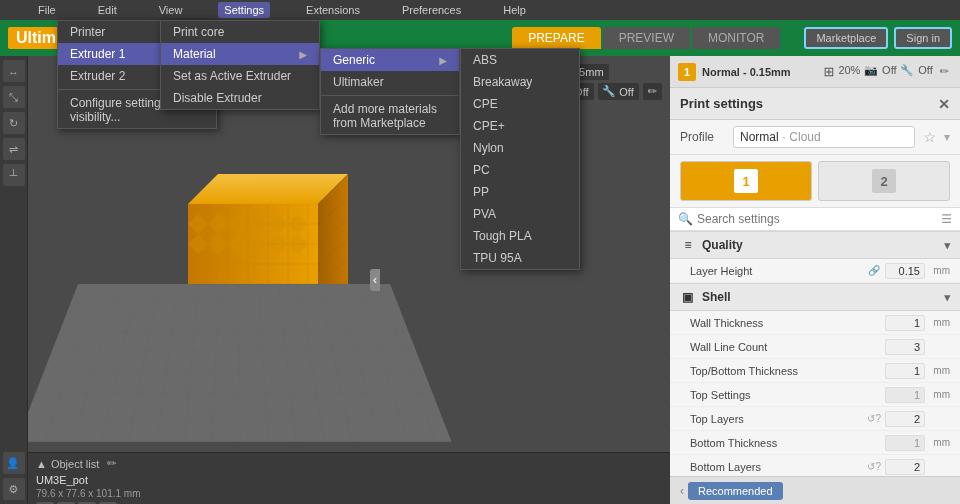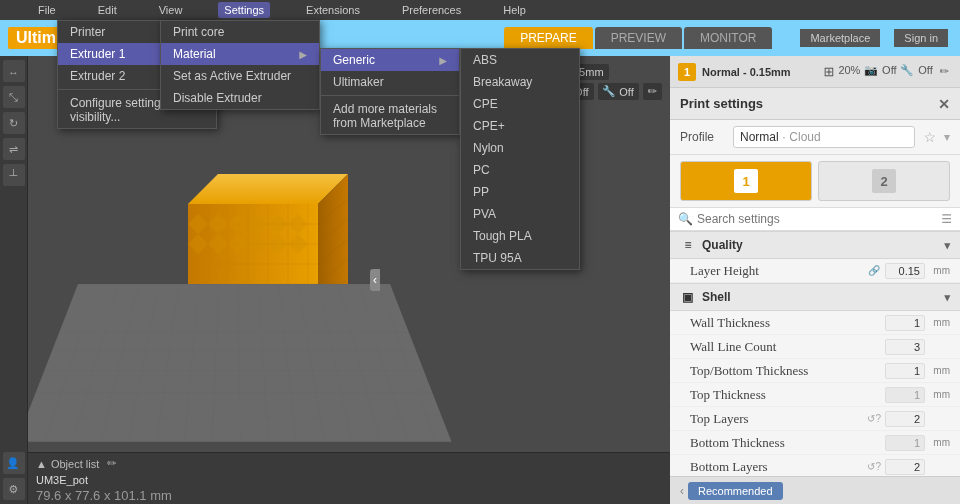--- a/index.html
+++ b/index.html
@@ -25,21 +25,21 @@
       margin-left: 28px;
     }
     .menu-item:hover, .menu-item.active {
       background: #5a5a9e;
       color: white;
     }
 
     
     #toolbar {
       height: 36px;
-      background: #7dd3fc;
+      background: #15803d;
       display: flex;
       align-items: center;
       padding: 0 8px;
       gap: 4px;
       position: relative;
       z-index: 90;
     }
     .app-logo {
       color: #f0a000;
       font-size: 16px;
@@ -71,21 +71,21 @@
       color: white;
     }
 
     .right-buttons {
       display: flex;
       gap: 6px;
       margin-left: 20px;
     }
     .right-btn {
       background: #555;
-      border: 4px solid #7dd3fc;
+      border: 2px solid #7dd3fc;
       color: #ccc;
       padding: 3px 10px;
       border-radius: 3px;
       cursor: pointer;
       font-size: 11px;
     }
 
     
     #main {
       display: flex;
@@ -399,23 +399,22 @@
 
     .setting-row {
       display: flex;
       align-items: center;
       padding: 3px 10px 3px 20px;
       border-bottom: 1px solid #eee;
       min-height: 24px;
     }
     .setting-name {
       flex: 1;
-      font-size: 13px;
+      font-size: 11px;
       color: #444;
-      font-family: Liberation Serif, serif;
     }
     .setting-link-icon {
       color: #aaa;
       font-size: 10px;
       margin-right: 4px;
       cursor: pointer;
     }
     .setting-reset-icon {
       color: #aaa;
       font-size: 10px;
@@ -721,21 +720,21 @@
 
     <div class="object-list-bar">
       <div class="obj-list-header">
         <span style="cursor:pointer">▲</span>
         <span>Object list</span>
         <span style="cursor:pointer;margin-left:4px">✏</span>
       </div>
       <div class="obj-list-item">
         <span>UM3E_pot</span>
       </div>
-      <div style="color:#999;font-size:13px;margin-top:2px">79.6 x 77.6 x 101.1 mm</div>
+      <div style="color:#999;font-size:10px;margin-top:2px">79.6 x 77.6 x 101.1 mm</div>
       <div class="obj-tools">
         <button class="obj-tool-btn">⊕</button>
         <button class="obj-tool-btn">🗑</button>
         <button class="obj-tool-btn">⧉</button>
         <button class="obj-tool-btn">⊞</button>
       </div>
     </div>
   </div>
 
   <div id="right-panel">
@@ -816,21 +815,21 @@
           <span class="setting-name">Wall Line Count</span>
           <span class="setting-value">3</span>
           <span class="setting-unit"></span>
         </div>
         <div class="setting-row">
           <span class="setting-name">Top/Bottom Thickness</span>
           <span class="setting-value">1</span>
           <span class="setting-unit">mm</span>
         </div>
         <div class="setting-row">
-          <span class="setting-name">Top Thickness</span>
+          <span class="setting-name">Top Settings</span>
           <span class="setting-value disabled">1</span>
           <span class="setting-unit">mm</span>
         </div>
         <div class="setting-row">
           <span class="setting-name">Top Layers</span>
           <span class="setting-reset-icon">↺</span>
           <span class="setting-info-icon">?</span>
           <span class="setting-value">2</span>
           <span class="setting-unit"></span>
         </div>

